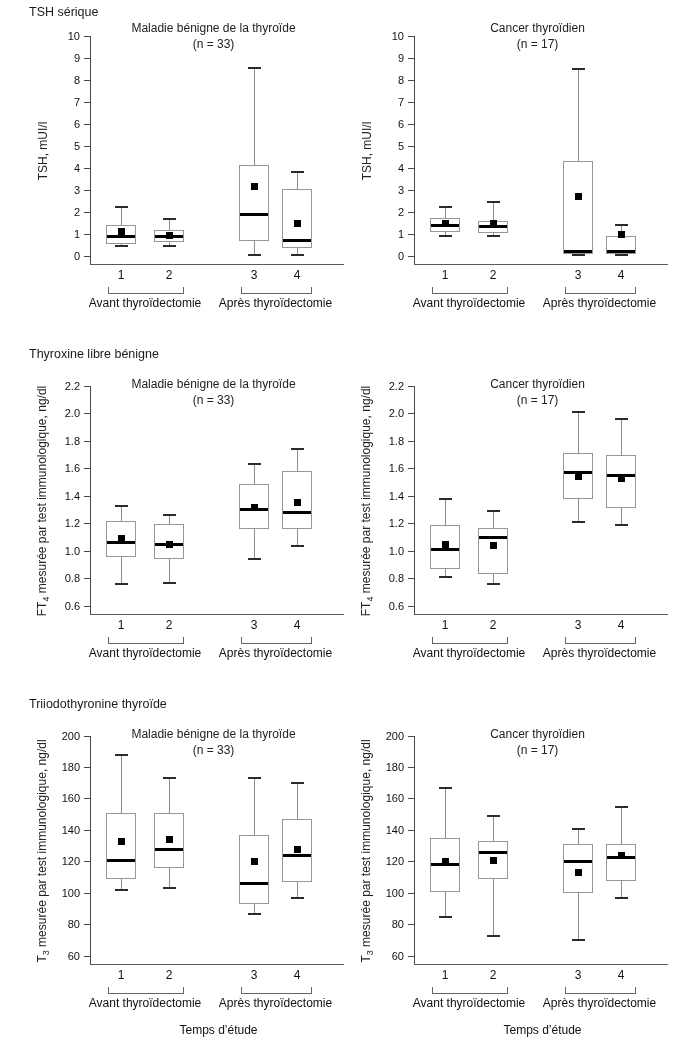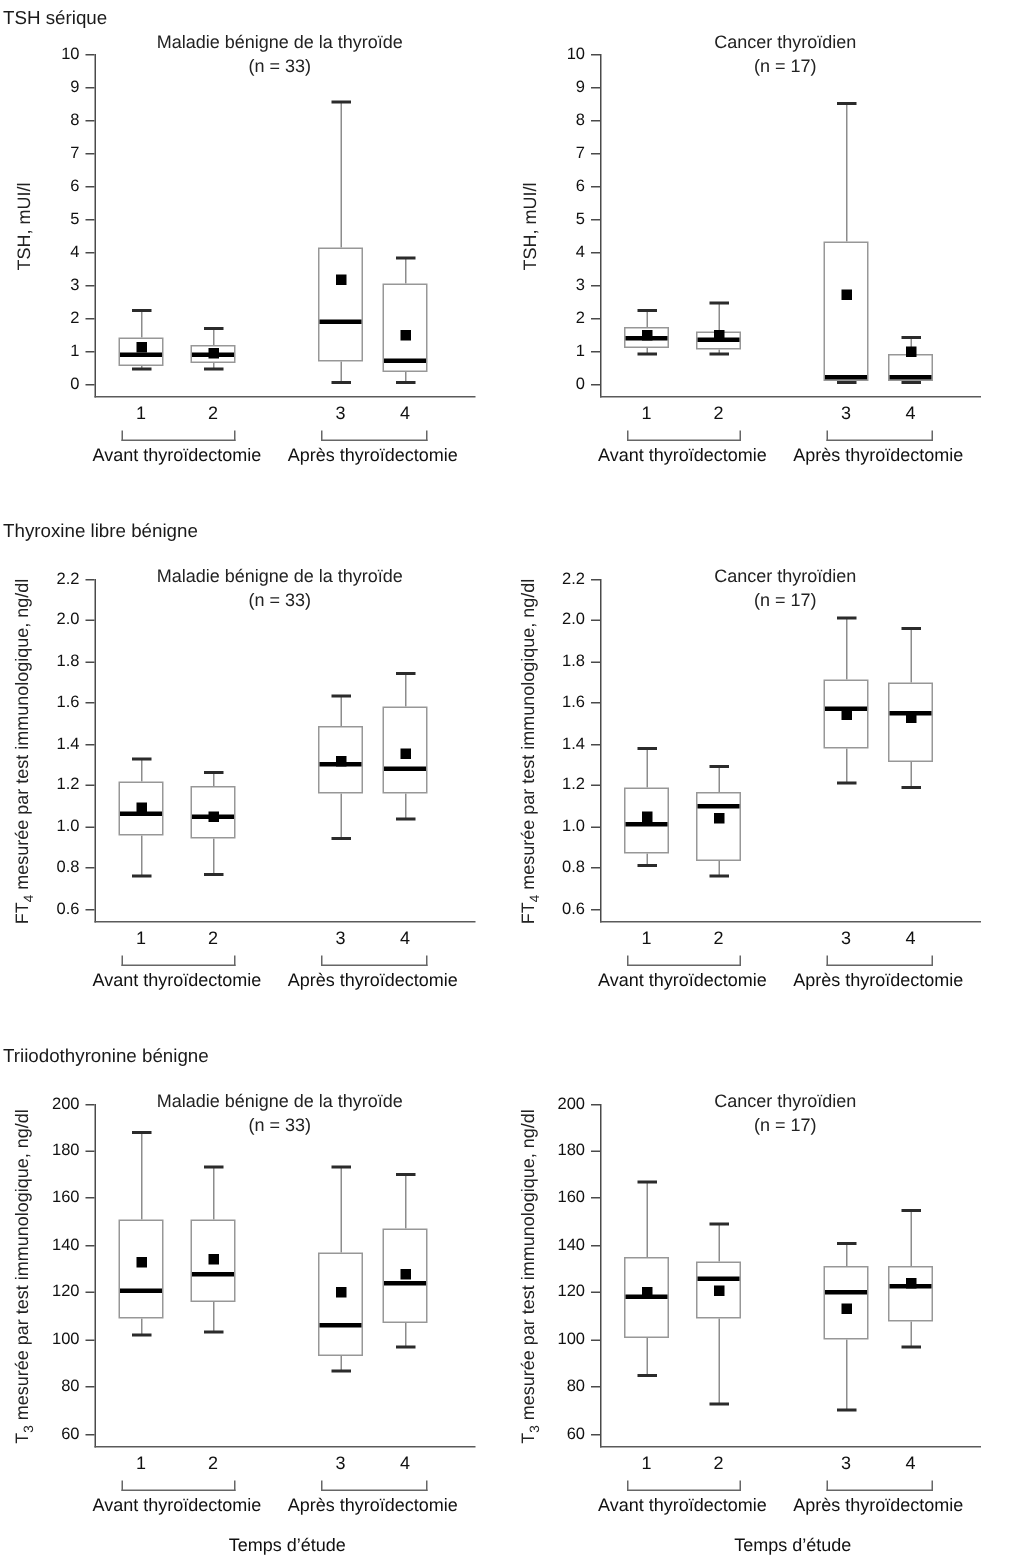--- a/index.html
+++ b/index.html
@@ -2,21 +2,21 @@
 <html><head>
 <meta charset="utf-8">
 <style>
   html,body{margin:0;padding:0;background:#ffffff;}
   body{
     width:675px;height:1042px;overflow:hidden;
     font-family:"Liberation Sans","DejaVu Sans",sans-serif;
     color:#1a1a1a;
   }
   .page{position:relative;width:675px;height:1042px;background:#fff;}
-  .section{position:relative;}
+  .section{position:relative;margin-left:27px;}
   .section-title{font-size:12.5px;line-height:16px;margin:4px 0 0 2px;height:16px;}
   .row{display:flex;}
   .panel{position:relative;width:337px;}
   .s1 .panel{height:322px;}
   .s2 .panel{height:330px;}
   .s3 .panel{height:330px;}
 
   .panel-title{position:absolute;left:63px;width:247px;text-align:center;
     font-size:12px;line-height:16px;color:#222;}
   .ylabel{position:absolute;left:16px;transform:translate(-50%,-50%) rotate(-90deg);
@@ -316,21 +316,21 @@
             <div class="bracket" style="left: 18px; width: 74px;"></div>
             <div class="grouplab" style="left: 55px;">Avant thyroïdectomie</div>
             <div class="bracket" style="left: 151px; width: 69px;"></div>
             <div class="grouplab" style="left: 185.5px;">Après thyroïdectomie</div>
           </div>
         </div>
     </div>
   </section>
 
   <section class="section s3">
-    <div class="section-title">Triiodothyronine bénigne</div>
+    <div class="section-title">Triiodothyronine thyroïde</div>
     <div class="row">
       <div class="panel">
           <div class="panel-title" style="top: 14px;">
             <div>Maladie bénigne de la thyroïde</div>
             <div>(n = 33)</div>
           </div>
           <div class="ylabel" style="top: 138.5px;"><span>T</span><sub>3</sub><span> mesurée par test immunologique, ng/dl</span></div>
           <div class="plot" style="top: 24px; height: 229px;">
             <div class="ax-y"></div>
             <div class="ax-x" style="top: 228px;"></div>

